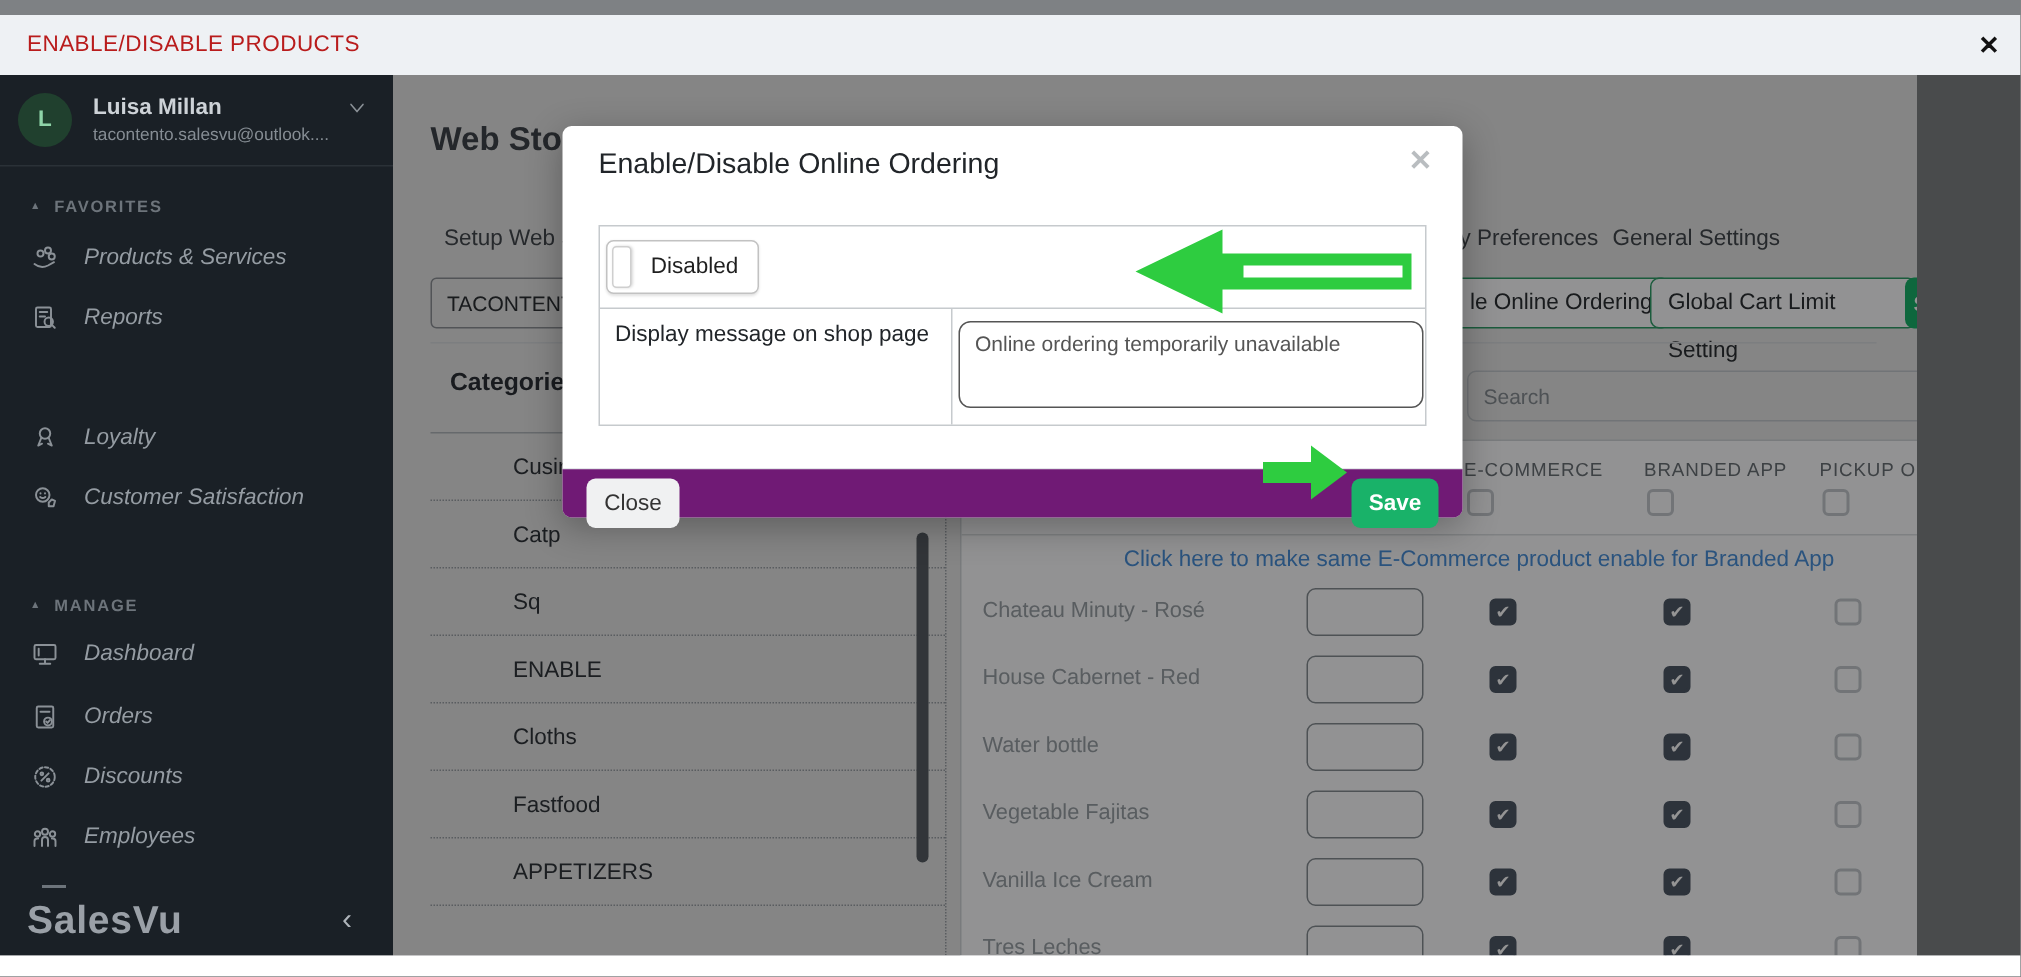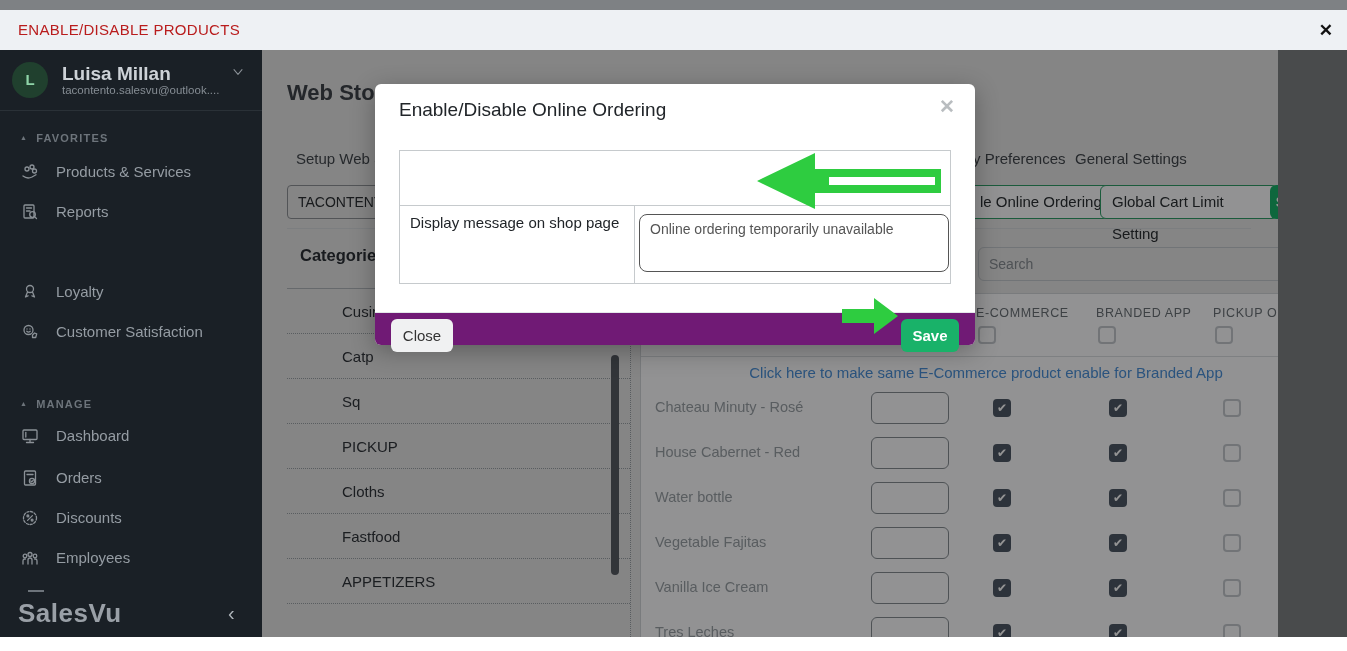--- a/index.html
+++ b/index.html
@@ -8,27 +8,27 @@
 
   
   .titlebar { position:absolute; top:10px; left:0; right:0; height:40px; background:#eef1f4; z-index:6; }
   .titlebar-text { position:absolute; left:18px; top:11px; font-size:15px; color:#b91c1c; letter-spacing:.3px; }
   .titlebar-close { position:absolute; right:14px; top:10px; font-size:17px; font-weight:700; color:#111; cursor:pointer; }
   .bottom-strip { position:absolute; bottom:0; left:0; right:0; height:14px; background:#fff; z-index:6; }
 
   
   .sidebar { position:absolute; left:0; top:50px; width:262px; height:587px; background:#1a2026; z-index:4; }
   .avatar { position:absolute; left:12px; top:12px; width:36px; height:36px; border-radius:50%; background:#20402e; color:#8fd4a8; font-size:15px; font-weight:700; text-align:center; line-height:36px; }
-  .user-name { position:absolute; left:62px; top:13px; font-size:19px; font-weight:700; color:#cdd2d7; }
+  .user-name { position:absolute; left:62px; top:13px; font-size:15px; font-weight:700; color:#cdd2d7; }
   .user-email { position:absolute; left:62px; top:34px; font-size:11.5px; color:#868d94; }
   .user-chevron { position:absolute; left:230px; top:14px; }
   .sb-divider { position:absolute; left:0; right:0; top:60px; border-top:1px solid #2a3137; }
   .sb-section { position:absolute; left:20px; font-size:11px; letter-spacing:1.2px; color:#6d747b; font-weight:700; }
   .sb-section .tri { font-size:7px; vertical-align:2px; margin-right:8px; }
-  .sb-item { position:absolute; left:0; width:308px; height:36px; cursor:pointer; }
+  .sb-item { position:absolute; left:0; width:308px; height:36px; cursor:pointer;font-style:italic; }
   .sb-item .sb-ic { position:absolute; left:20px; top:0; }
   .sb-item .sb-label { position:absolute; left:56px; top:1px; font-size:15px; color:#959ca3; }
   .sb-dash { position:absolute; left:28px; width:16px; border-top:2px solid #6d747b; }
   .sb-logo { position:absolute; left:18px; font-size:26px; font-weight:700; color:#9aa0a7; letter-spacing:.5px; }
   .sb-collapse { position:absolute; left:228px; font-size:20px; color:#aeb4ba; cursor:pointer; }
 
   
   .main { position:absolute; left:262px; top:50px; width:1016px; height:587px; background:#e5e5e5; overflow:hidden; }
   .page-title { position:absolute; left:25px; top:30px; font-size:22px; font-weight:700; color:#3f444a; }
   .tab { position:absolute; top:100px; font-size:15px; color:#42474d; cursor:pointer; }
@@ -211,21 +211,21 @@
   <div class="hdr-btn btn-enable">le Online Ordering</div>
   <div class="hdr-btn btn-cart">Global Cart Limit Setting</div>
   <div class="btn-save-page">Save</div>
   <div class="hdr-divider"></div>
 
   <div class="cat-header">Categories</div>
   <div class="cat-list">
     <div class="cat-row">Cusine</div>
     <div class="cat-row">Catp</div>
     <div class="cat-row">Sq</div>
-    <div class="cat-row">PICKUP</div>
+    <div class="cat-row">ENABLE</div>
     <div class="cat-row">Cloths</div>
     <div class="cat-row">Fastfood</div>
     <div class="cat-row">APPETIZERS</div>
   </div>
   <div class="v-dotted"></div>
   <div class="cat-scroll"></div>
 
   <input class="search-input" placeholder="Search" style="">
   <div class="prod-panel">
     <div class="col-label col-1">E-COMMERCE</div>
@@ -284,20 +284,26 @@
 </div>
 
 <div class="overlay"></div>
 
 <div class="modal">
   <div class="modal-title">Enable/Disable Online Ordering</div>
   <div class="modal-close">✕</div>
 
   <div class="modal-table">
     <div class="m-row m-row-1">
+      <div class="m-cell-ctrl">
+        <div class="toggle-btn">
+          <span class="toggle-knob"></span>
+          <span class="toggle-label">Disabled</span>
+        </div>
+      </div>
     </div>
     <div class="m-row m-row-2">
       <div class="m-cell-label">Display message on shop page</div>
       <div class="m-cell-ctrl">
         <textarea class="shop-msg" style="">Online ordering temporarily unavailable</textarea>
       </div>
     </div>
   </div>
 
   <span class="arrow-left">

